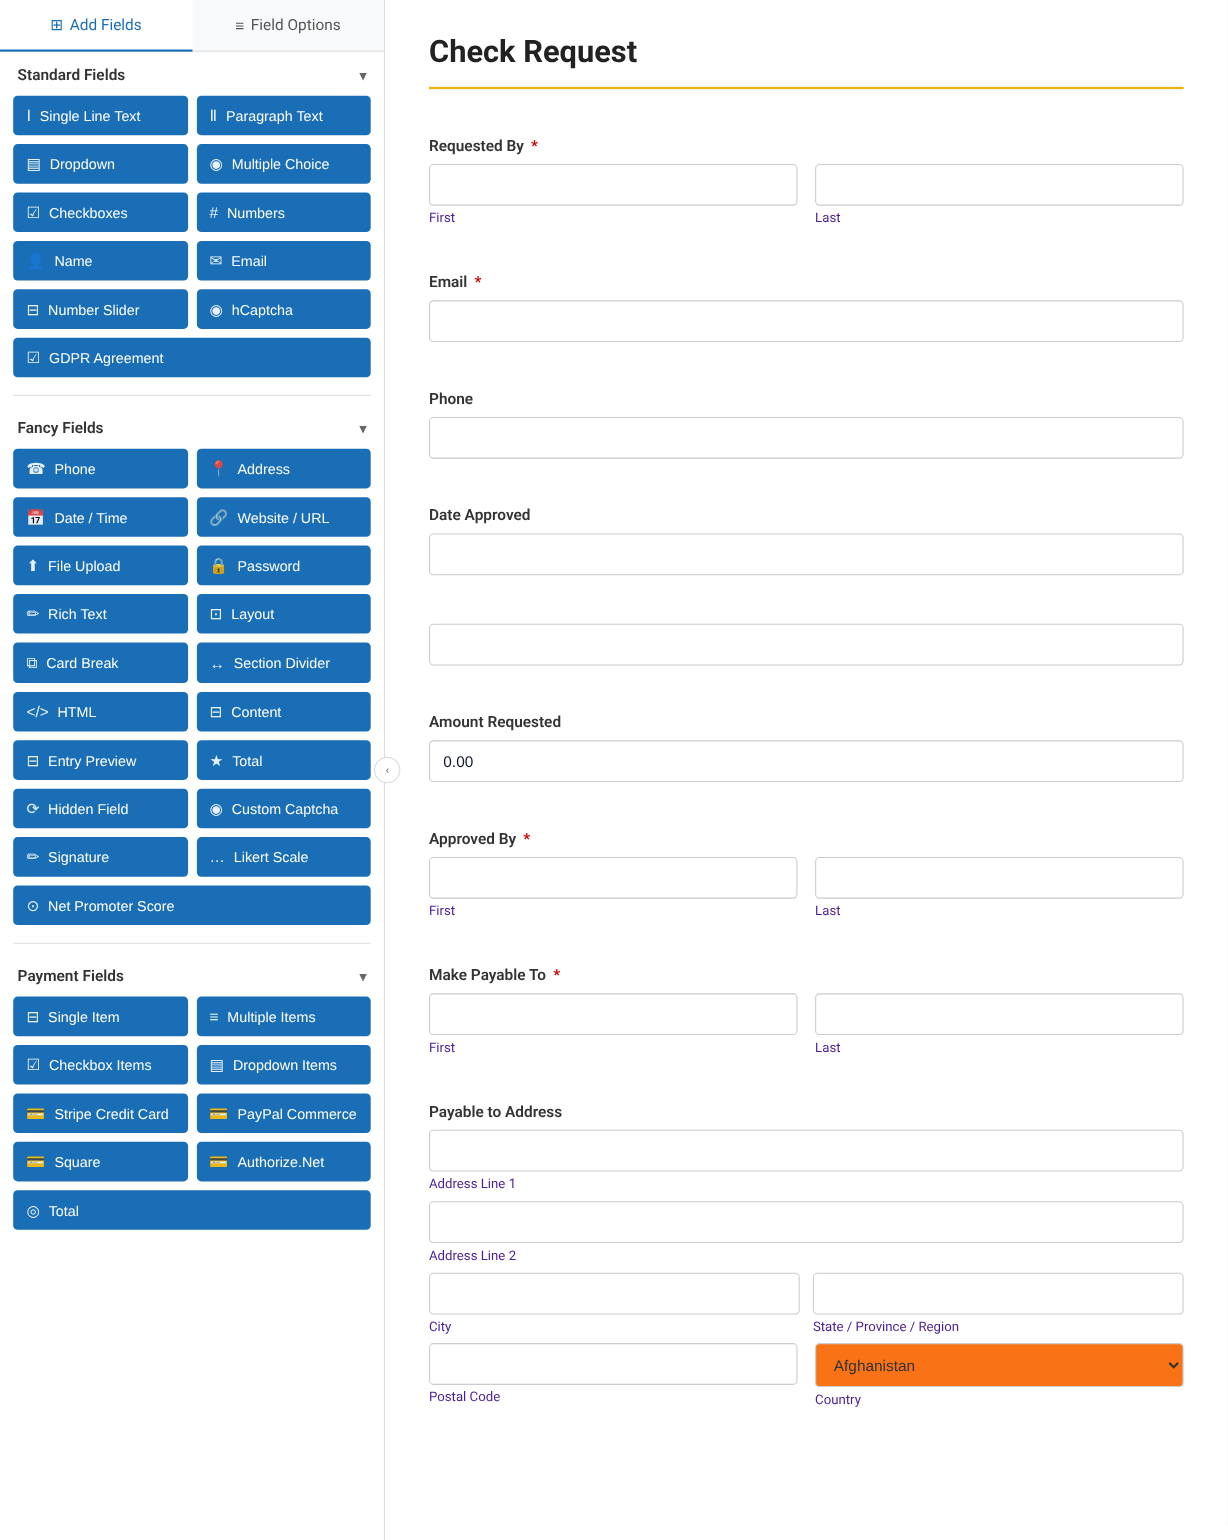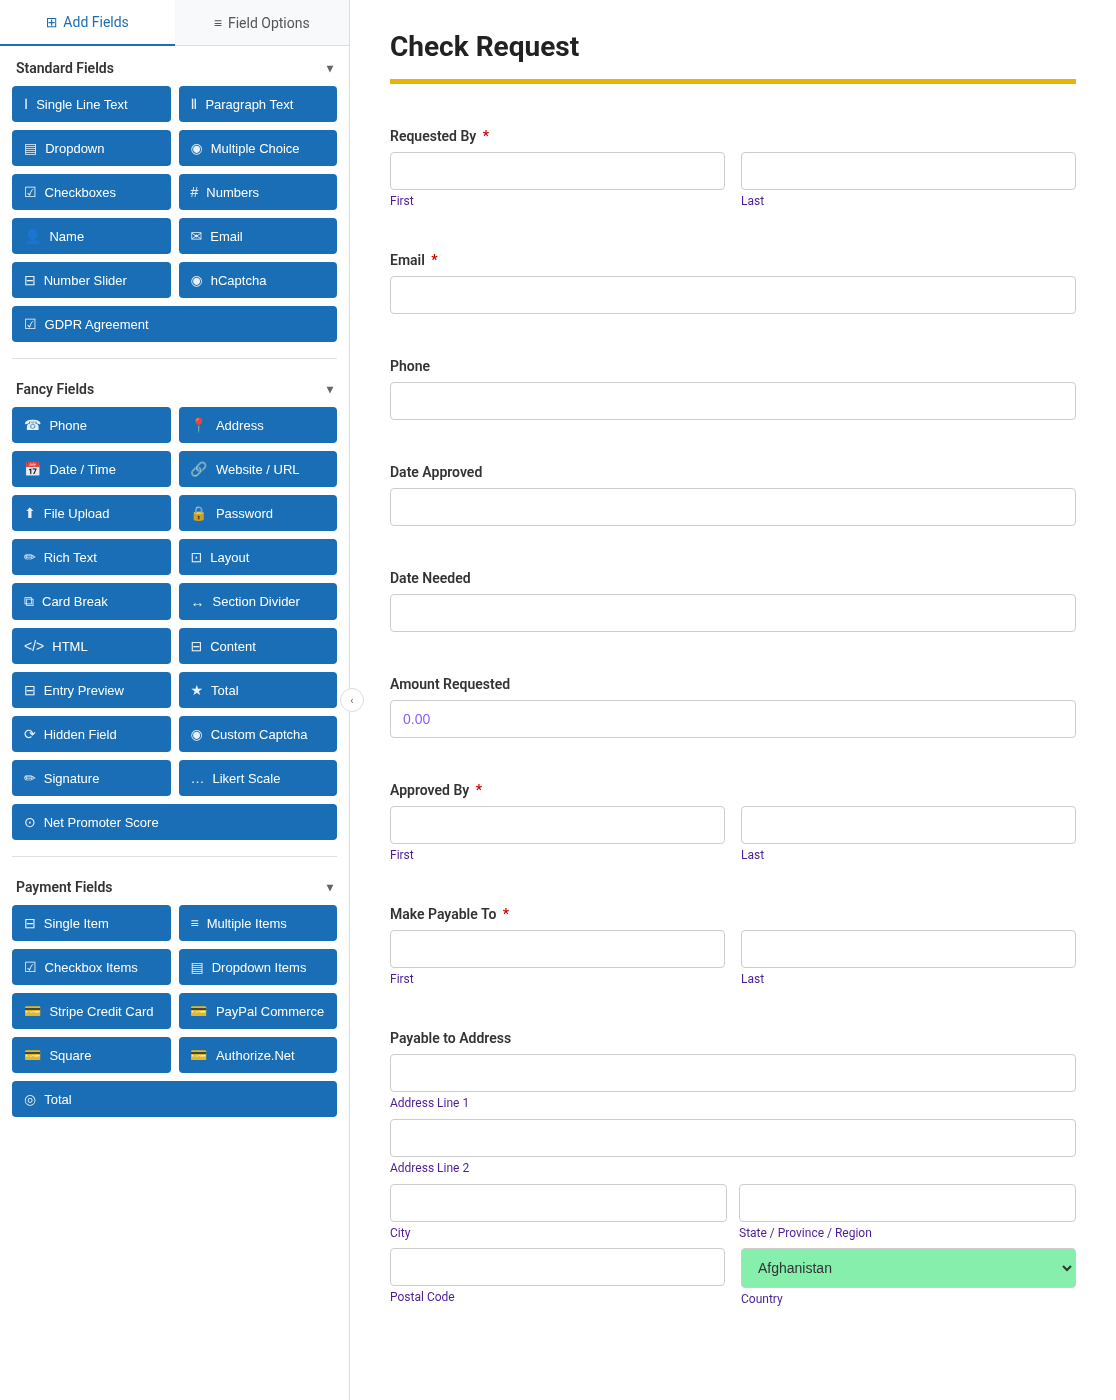--- a/index.html
+++ b/index.html
@@ -91,21 +91,21 @@
       padding: 30px 40px;
       position: relative;
     }
 
     .form-title {
       font-size: 28px;
       font-weight: 700;
       color: #222;
       margin-bottom: 20px;
       padding-bottom: 16px;
-      border-bottom: 5px solid #eab308;
+      border-bottom: 2px solid #eab308;
     }
 
     .form-field {
       margin-bottom: 20px;
       margin-top: 44px;
     }
 
     .field-label {
       font-size: 14px;
       font-weight: 600;
@@ -123,40 +123,40 @@
       flex: 1;
       display: flex;
       flex-direction: column;
     }
 
     .form-input {
       border: 1px solid #ccc;
       border-radius: 4px;
       padding: 10px 12px;
       font-size: 14px;
-      color: #8b5cf6;
+      color: #0f172a;
       width: 100%;
       background: #fff;
       outline: none;
     }
 
     .sub-label {
       font-size: 12px;
       color: #4c1d95;
       margin-top: 4px;
     }
 
     .form-select {
       border: 1px solid #ccc;
       border-radius: 4px;
       padding: 10px 12px;
       font-size: 14px;
       color: #333;
       width: 100%;
-      background: #86efac;
+      background: #f97316;
       appearance: auto;
     }
 
     
     .collapse-arrow {
       position: absolute;
       right: -14px;
       top: 50%;
       transform: translateY(-50%);
       background: #fff;
@@ -413,23 +413,20 @@
   </div>
 
   <div class="form-field">
     <label class="field-label">
       <span>Date Approved</span>
     </label>
     <input class="form-input" type="text" style="width: 100%;">
   </div>
 
   <div class="form-field">
-    <label class="field-label">
-      <span>Date Needed</span>
-    </label>
     <input class="form-input" type="text" style="width: 100%;">
   </div>
 
   <div class="form-field">
     <label class="field-label">
       <span>Amount Requested</span>
     </label>
     <input class="form-input" type="text" value="0.00" style="width: 100%;">
   </div>
 

